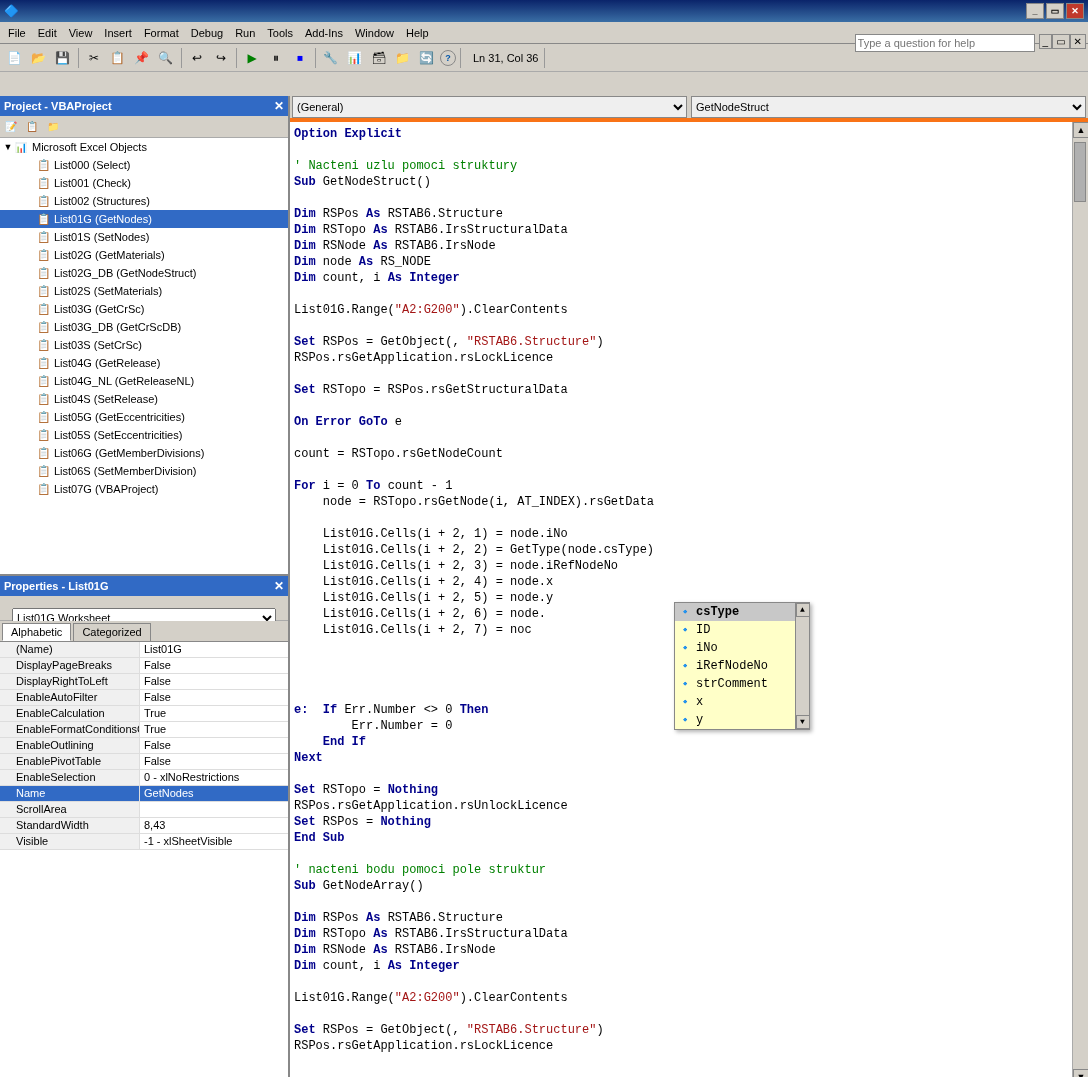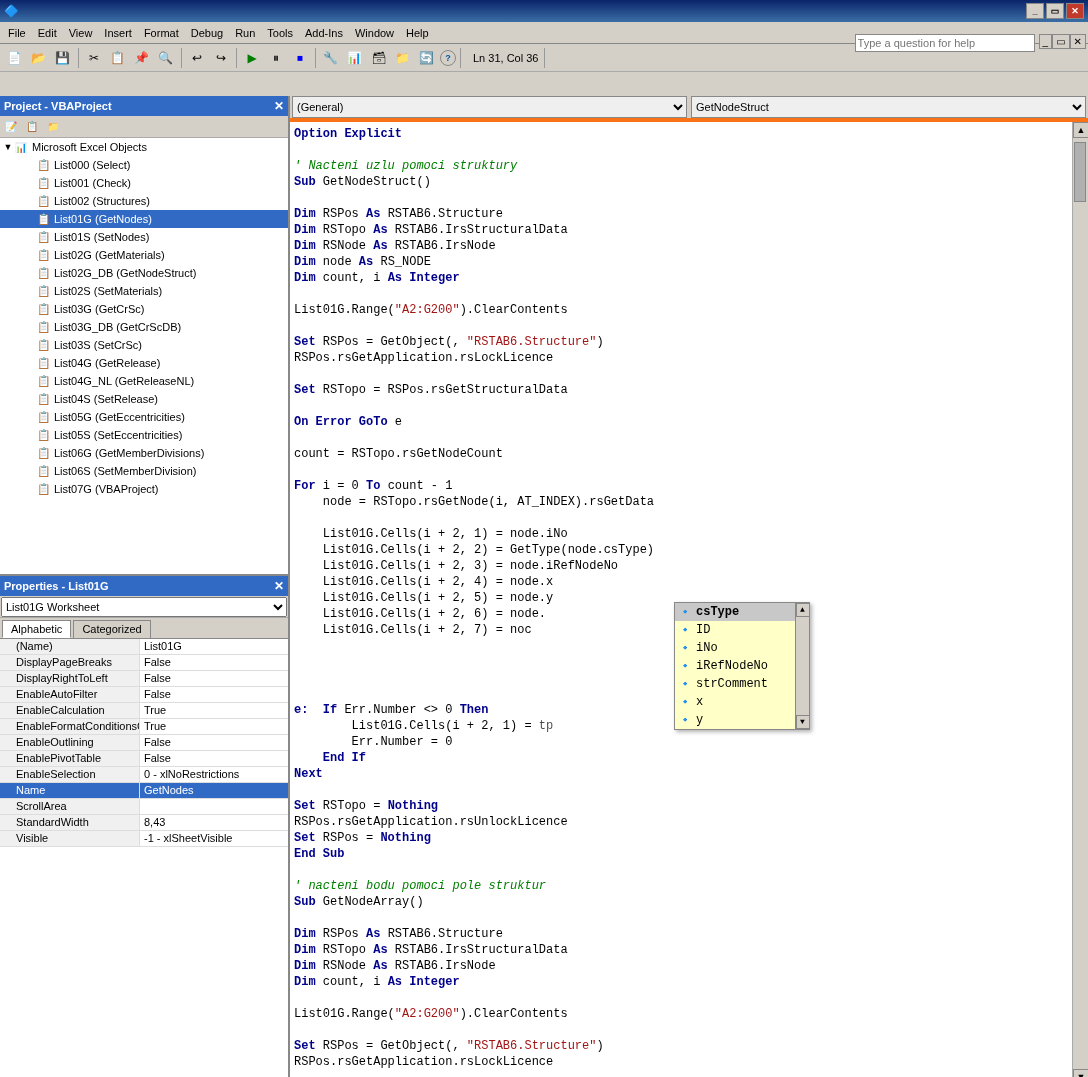--- a/index.html
+++ b/index.html
@@ -33,40 +33,40 @@
     #project-tree { flex: 1; background: white; overflow-y: auto; overflow-x: hidden; font-size: 11px; }
     .tree-item { display: flex; align-items: center; padding: 1px 0; padding-left: 4px; cursor: pointer; white-space: nowrap; }
     .tree-item.selected { background: #316ac5; color: white; }
     .tree-icon { width: 16px; height: 16px; margin-right: 2px; display: flex; align-items: center; justify-content: center; font-size: 10px; flex-shrink: 0; }
     .tree-expand { width: 12px; height: 12px; display: flex; align-items: center; justify-content: center; font-size: 9px; flex-shrink: 0; }
     .sheet-icon { color: #1a6b1a; font-size: 11px; }
     
     
     #props-panel { flex: 1; display: flex; flex-direction: column; overflow: hidden; }
     #props-header { background: #316ac5; color: white; padding: 2px 4px; font-size: 11px; font-weight: bold; display: flex; align-items: center; justify-content: space-between; height: 20px; }
-    #props-dropdown { background: #d4d0c8; height: 22px; padding: 1px; border-bottom: 1px solid #aaa; }
+    #props-dropdown { background: #d4d0c8; height: 22px; padding: 12px; border-bottom: 1px solid #aaa; }
     #props-dropdown select { width: 100%; height: 20px; font-size: 11px; }
     #props-tabs { display: flex; background: #d4d0c8; border-bottom: 1px solid #888; padding: 2px 2px 0; }
     .props-tab { padding: 2px 8px; font-size: 11px; cursor: pointer; border: 1px solid #888; border-bottom: none; background: #d4d0c8; margin-right: 2px; }
     .props-tab.active { background: white; border-bottom: 1px solid white; }
     #props-table { flex: 1; background: white; overflow-y: auto; font-size: 11px; }
     .props-row { display: flex; border-bottom: 1px solid #ddd; min-height: 16px; }
     .props-row.selected { background: #316ac5; color: white; }
     .prop-name { flex: 0 0 140px; padding: 1px 16px; border-right: 1px solid #ddd; background: #f0f0f0; overflow: hidden; white-space: nowrap; }
     .props-row.selected .prop-name { background: #316ac5; }
     .prop-value { flex: 1; padding: 1px 4px; overflow: hidden; white-space: nowrap; }
     
     
     #code-panel { flex: 1; display: flex; flex-direction: column; background: white; }
     #code-toolbar { background: #d4d0c8; height: 26px; display: flex; align-items: center; border-bottom: 4px solid #f97316; }
     .code-dropdown { flex: 1; height: 22px; margin: 2px; font-size: 11px; border: 1px solid #888; }
     #code-editor { flex: 1; background: white; overflow: auto; font-family: 'Courier New', monospace; font-size: 12px; padding: 4px; position: relative; }
     .code-line { white-space: pre; line-height: 16px; min-height: 16px; }
     .kw { color: #00008b; font-weight: bold; }
-    .cm { color: #008000; font-style: italic; }
+    .cm { color: #008000; }
     
     
     #autocomplete { position: absolute; background: #ffffc8; border: 1px solid #888; box-shadow: 2px 2px 4px rgba(0,0,0,0.3); font-family: 'Courier New', monospace; font-size: 12px; z-index: 100; }
     .ac-item { display: flex; align-items: center; padding: 1px 4px; cursor: pointer; white-space: nowrap; min-width: 120px; }
     .ac-item.ac-selected { background: #c0c0c0; }
     .ac-icon { width: 14px; height: 14px; margin-right: 3px; font-size: 10px; }
     .ac-scroll { width: 14px; background: #d4d0c8; display: flex; flex-direction: column; align-items: center; border-left: 1px solid #888; }
     .ac-scroll-btn { width: 14px; height: 14px; background: #d4d0c8; border: 1px solid #888; font-size: 8px; display: flex; align-items: center; justify-content: center; cursor: pointer; }
     
     
@@ -418,21 +418,20 @@
             </div>
             <div class="ac-scroll">
               <div class="ac-scroll-btn">▲</div>
               <div style="flex:1; background:#d4d0c8;"></div>
               <div class="ac-scroll-btn">▼</div>
             </div>
           </div>
         </div>
 
         <div class="code-line"><span class="kw">e:</span>  <span class="kw">If</span> Err.Number &lt;&gt; 0 <span class="kw">Then</span></div>
-        <div class="code-line">        List01G.Cells(i + 2, 1) = <span style="opacity:0.7;">tp</span></div>
         <div class="code-line">        Err.Number = 0</div>
         <div class="code-line">    <span class="kw">End If</span></div>
         <div class="code-line"><span class="kw">Next</span></div>
         <div class="code-line">&nbsp;</div>
         <div class="code-line"><span class="kw">Set</span> RSTopo = <span class="kw">Nothing</span></div>
         <div class="code-line">RSPos.rsGetApplication.rsUnlockLicence</div>
         <div class="code-line"><span class="kw">Set</span> RSPos = <span class="kw">Nothing</span></div>
         <div class="code-line"><span class="kw">End Sub</span></div>
         <div class="code-line">&nbsp;</div>
         <div class="code-line"><span class="cm">' nacteni bodu pomoci pole struktur</span></div>

